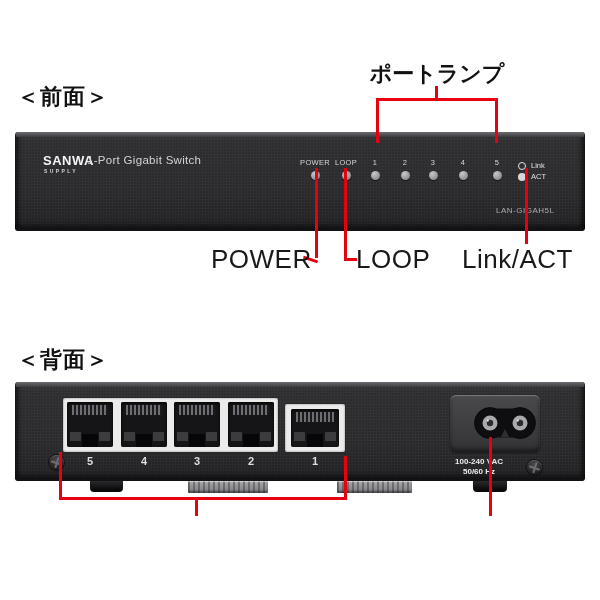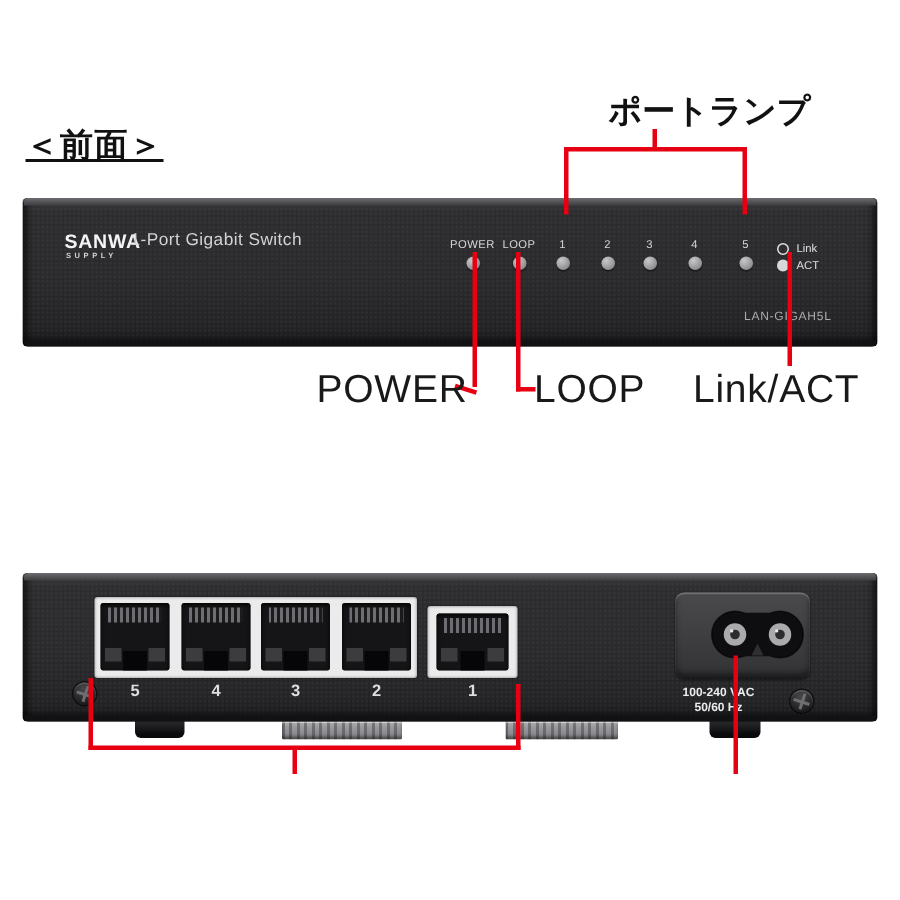--- a/index.html
+++ b/index.html
@@ -1,21 +1,21 @@
 <!DOCTYPE html>
 <html><head>
 <meta charset="utf-8">
 <style>
   * { margin:0; padding:0; box-sizing:border-box; }
   html,body { background:#ffffff; }
   body { font-family:"Liberation Sans","DejaVu Sans",sans-serif; }
   .canvas { position:relative; width:600px; height:600px; background:#fff; overflow:hidden; }
 
   
-  .section-label { position:absolute; font-size:22px; font-weight:bold; color:#111; letter-spacing:1px;text-decoration:underline; }
+  .section-label { position:absolute; font-size:22px; font-weight:bold; color:#111; letter-spacing:1px; }
   .callout-jp { position:absolute; font-size:22px; font-weight:bold; color:#111; white-space:nowrap; transform:translateX(-50%); z-index:7; }
   .callout-en { position:absolute; font-size:26px; font-weight:500; color:#191919; white-space:nowrap; z-index:7; letter-spacing:0.5px; }
 
   
   .rl { position:absolute; background:#e60012; z-index:6; }
 
   
   .device { position:absolute; left:15px; width:570px; height:99px; border-radius:3px;
     background:
       radial-gradient(rgba(255,255,255,0.035) 1px, transparent 1.2px),
@@ -71,21 +71,21 @@
   .rating { position:absolute; left:464px; top:75px; transform:translateX(-50%); text-align:center;
     font-size:8px; font-weight:bold; color:#ececee; line-height:1.2; white-space:nowrap; }
 </style>
 </head>
 <body>
 
 <div class="canvas">
 
   <div class="section-label" style="left:17px; top:82px;">＜前面＞</div>
 
-  <div class="callout-jp" style="left:437px; top:59px;margin-left:36px;">ポートランプ</div>
+  <div class="callout-jp" style="left:437px; top:59px;">ポートランプ</div>
   <div class="rl" style="left:435px; top:86px; width:3px; height:13px;"></div>
   <div class="rl" style="left:376px; top:98px; width:122px; height:3px;"></div>
   <div class="rl" style="left:376px; top:98px; width:3px; height:45px;"></div>
   <div class="rl" style="left:495px; top:98px; width:3px; height:45px;"></div>
 
   <div class="device" style="top:132px;">
     <div class="lip"></div>
     <div class="base"></div>
 
     <div class="brand1">SANWA</div>
@@ -124,20 +124,21 @@
   <div class="rl" style="left:315px; top:168px; width:3px; height:90px;"></div>
   <div class="rl" style="left:303px; top:258px; width:15px; height:3px; transform:rotate(18deg);"></div>
   <div class="rl" style="left:344px; top:168px; width:3px; height:93px;"></div>
   <div class="rl" style="left:344px; top:258px; width:13px; height:3px;"></div>
   <div class="rl" style="left:525px; top:168px; width:3px; height:76px;"></div>
 
   <div class="callout-en" style="left:211px; top:244px;">POWER</div>
   <div class="callout-en" style="left:356px; top:244px;">LOOP</div>
   <div class="callout-en" style="left:462px; top:244px;">Link/ACT</div>
 
+  <div class="section-label" style="left:17px; top:345px;">＜背面＞</div>
 
   <div class="device" style="top:382px;">
     <div class="lip"></div>
     <div class="base"></div>
 
     <div class="bezel" style="left:48px; top:16px; width:215px; height:54px;"></div>
     <div class="jack" style="left:52px; top:20px; width:46px; height:45px;">
       <div class="contacts"></div>
       <div class="ledge-l"></div>
         <div class="ledge-r"></div>

